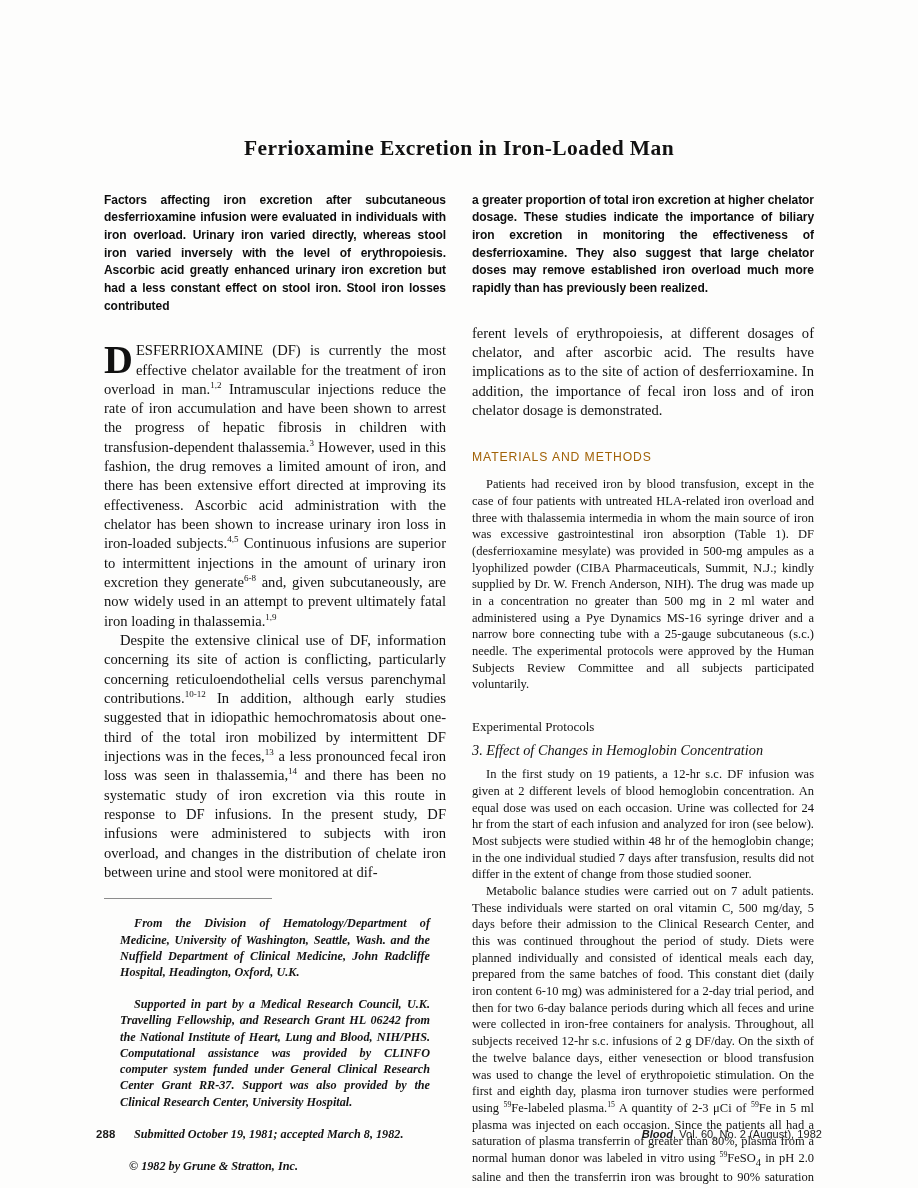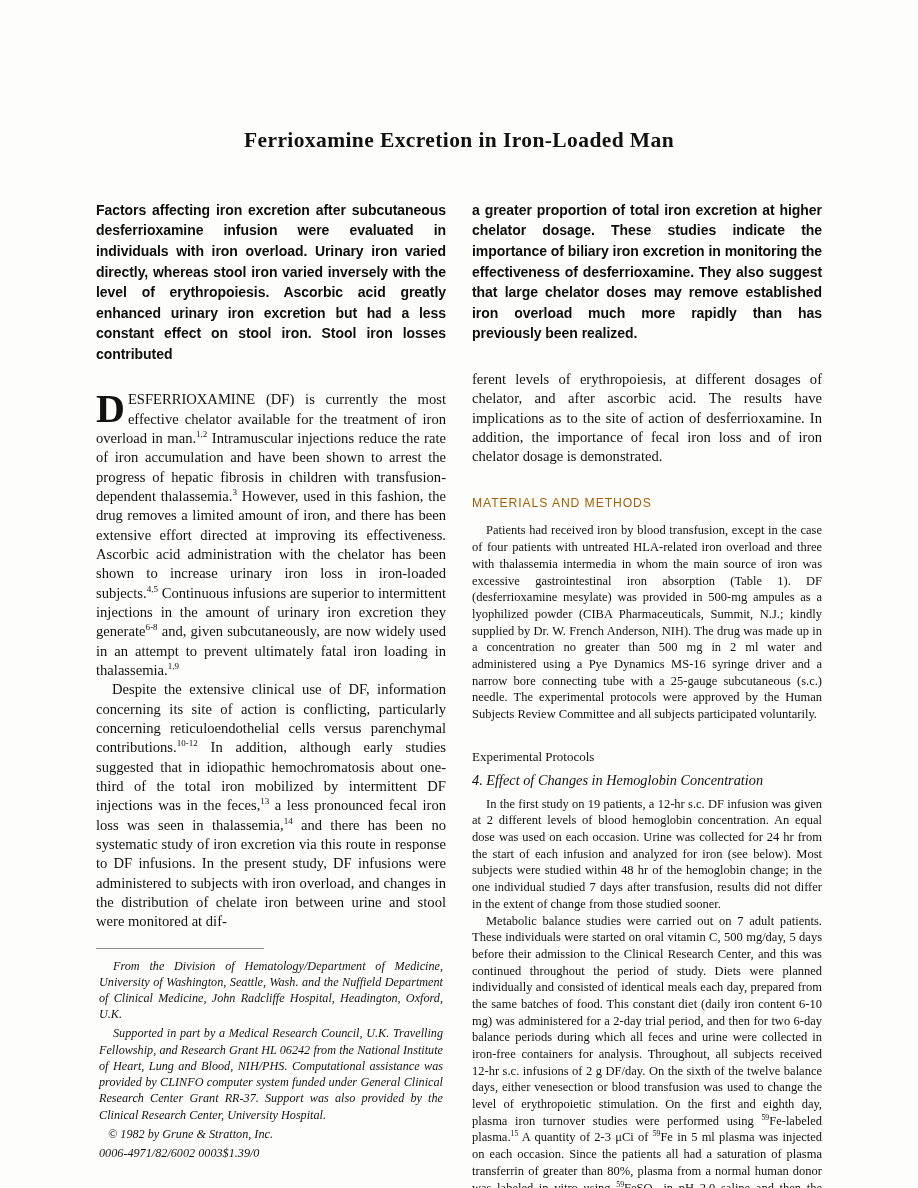--- a/index.html
+++ b/index.html
@@ -14,21 +14,21 @@
     color: #1a1a1a;
     -webkit-font-smoothing: antialiased;
   }
 
   .page {
     position: relative;
     width: 918px;
     height: 1188px;
     background: #fdfdfc;
     box-sizing: border-box;
-    padding: 0;
+    padding: 8px;
     overflow: hidden;
   }
 
   
   .title-block {
     padding: 128px 96px 0 96px;
     text-align: center;
   }
   .article-title {
     font-family: "Liberation Serif", serif;
@@ -58,27 +58,27 @@
     align-items: flex-start;
   }
   .col {
     width: 352px;
     box-sizing: border-box;
   }
 
   
   .abstract {
     font-family: "Liberation Sans", sans-serif;
-    font-size: 14px;
+    font-size: 12px;
     font-weight: bold;
     line-height: 1.47;
     text-align: justify;
     color: #0d0d0d;
     letter-spacing: -0.05px;
-    margin: 16px 0 26px 0;
+    margin: 0 0 26px 0;
   }
 
   
   .body-text {
     font-family: "Liberation Serif", serif;
     font-size: 14.6px;
     line-height: 1.325;
     text-align: justify;
     margin: 0;
     color: #111;
@@ -117,22 +117,23 @@
   }
   .footnotes {
     font-family: "Liberation Serif", serif;
     font-style: italic;
     font-size: 12.2px;
     line-height: 1.33;
     text-align: justify;
     color: #141414;
   }
   .footnotes p {
-    margin: 3px;
+    margin: 16px;
     text-indent: 14px;
+    font-weight: bold;
   }
   .footnotes p.noindent {
     text-indent: 0;
   }
   .footnotes p.copyright {
     text-indent: 9px;
     margin-top: 1px;
   }
 
   
@@ -220,41 +221,46 @@
 
       <p class="body-text first"><span class="dropcap">D</span><span>ESFERRIOXAMINE (DF) is currently the most effective chelator available for the treatment of iron overload in man.</span><sup>1,2</sup><span> Intramuscular injections reduce the rate of iron accumulation and have been shown to arrest the progress of hepatic fibrosis in children with transfusion-dependent thalassemia.</span><sup>3</sup><span> However, used in this fashion, the drug removes a limited amount of iron, and there has been extensive effort directed at improving its effectiveness. Ascorbic acid administration with the chelator has been shown to increase urinary iron loss in iron-loaded subjects.</span><sup>4,5</sup><span> Continuous infusions are superior to intermittent injections in the amount of urinary iron excretion they generate</span><sup>6-8</sup><span> and, given subcutaneously, are now widely used in an attempt to prevent ultimately fatal iron loading in thalassemia.</span><sup>1,9</sup></p>
 
       <p class="body-text"><span>Despite the extensive clinical use of DF, information concerning its site of action is conflicting, particularly concerning reticuloendothelial cells versus parenchymal contributions.</span><sup>10-12</sup><span> In addition, although early studies suggested that in idiopathic hemochromatosis about one-third of the total iron mobilized by intermittent DF injections was in the feces,</span><sup>13</sup><span> a less pronounced fecal iron loss was seen in thalassemia,</span><sup>14</sup><span> and there has been no systematic study of iron excretion via this route in response to DF infusions. In the present study, DF infusions were administered to subjects with iron overload, and changes in the distribution of chelate iron between urine and stool were monitored at dif-</span></p>
 
       <hr class="footnote-rule">
 
       <div class="footnotes">
         <p>From the Division of Hematology/Department of Medicine, University of Washington, Seattle, Wash. and the Nuffield Department of Clinical Medicine, John Radcliffe Hospital, Headington, Oxford, U.K.</p>
         <p>Supported in part by a Medical Research Council, U.K. Travelling Fellowship, and Research Grant HL 06242 from the National Institute of Heart, Lung and Blood, NIH/PHS. Computational assistance was provided by CLINFO computer system funded under General Clinical Research Center Grant RR-37. Support was also provided by the Clinical Research Center, University Hospital.</p>
+        <p>Submitted October 19, 1981; accepted March 8, 1982.</p>
         <p class="copyright">© 1982 by Grune &amp; Stratton, Inc.</p>
         <p class="noindent">0006-4971/82/6002  0003$1.39/0</p>
       </div>
 
     </div>
 
     <div class="col">
 
       <p class="abstract">a greater proportion of total iron excretion at higher chelator dosage. These studies indicate the importance of biliary iron excretion in monitoring the effectiveness of desferrioxamine. They also suggest that large chelator doses may remove established iron overload much more rapidly than has previously been realized.</p>
 
       <p class="body-text first">ferent levels of erythropoiesis, at different dosages of chelator, and after ascorbic acid. The results have implications as to the site of action of desferrioxamine. In addition, the importance of fecal iron loss and of iron chelator dosage is demonstrated.</p>
 
       <h2 class="section-head">MATERIALS AND METHODS</h2>
 
       <p class="small-body">Patients had received iron by blood transfusion, except in the case of four patients with untreated HLA-related iron overload and three with thalassemia intermedia in whom the main source of iron was excessive gastrointestinal iron absorption (Table 1). DF (desferrioxamine mesylate) was provided in 500-mg ampules as a lyophilized powder (CIBA Pharmaceuticals, Summit, N.J.; kindly supplied by Dr. W. French Anderson, NIH). The drug was made up in a concentration no greater than 500 mg in 2 ml water and administered using a Pye Dynamics MS-16 syringe driver and a narrow bore connecting tube with a 25-gauge subcutaneous (s.c.) needle. The experimental protocols were approved by the Human Subjects Review Committee and all subjects participated voluntarily.</p>
 
       <h3 class="subsection-head">Experimental Protocols</h3>
 
-      <h4 class="subsubsection-head">4. Effect of Changes in Hemoglobin Concentration</h4>
+      <h4 class="subsubsection-head">3. Effect of Changes in Hemoglobin Concentration</h4>
 
       <p class="small-body">In the first study on 19 patients, a 12-hr s.c. DF infusion was given at 2 different levels of blood hemoglobin concentration. An equal dose was used on each occasion. Urine was collected for 24 hr from the start of each infusion and analyzed for iron (see below). Most subjects were studied within 48 hr of the hemoglobin change; in the one individual studied 7 days after transfusion, results did not differ in the extent of change from those studied sooner.</p>
 
       <p class="small-body"><span>Metabolic balance studies were carried out on 7 adult patients. These individuals were started on oral vitamin C, 500 mg/day, 5 days before their admission to the Clinical Research Center, and this was continued throughout the period of study. Diets were planned individually and consisted of identical meals each day, prepared from the same batches of food. This constant diet (daily iron content 6-10 mg) was administered for a 2-day trial period, and then for two 6-day balance periods during which all feces and urine were collected in iron-free containers for analysis. Throughout, all subjects received 12-hr s.c. infusions of 2 g DF/day. On the sixth of the twelve balance days, either venesection or blood transfusion was used to change the level of erythropoietic stimulation. On the first and eighth day, plasma iron turnover studies were performed using </span><sup>59</sup><span>Fe-labeled plasma.</span><sup>15</sup><span> A quantity of 2-3 μCi of </span><sup>59</sup><span>Fe in 5 ml plasma was injected on each occasion. Since the patients all had a saturation of plasma transferrin of greater than 80%, plasma from a normal human donor was labeled in vitro using </span><sup>59</sup><span>FeSO</span><sub>4</sub><span> in pH 2.0 saline and then the transferrin iron was brought to 90% saturation with ferrous ammonium sulfate.</span></p>
 
     </div>
   </div>
 
+  <div class="footer">
+    <div class="page-number">288</div>
+    <div class="journal-ref"><span class="jname">Blood</span><span>, Vol. 60, No. 2 (August), 1982</span></div>
+  </div>
 
 </div>
 
 </body></html>

